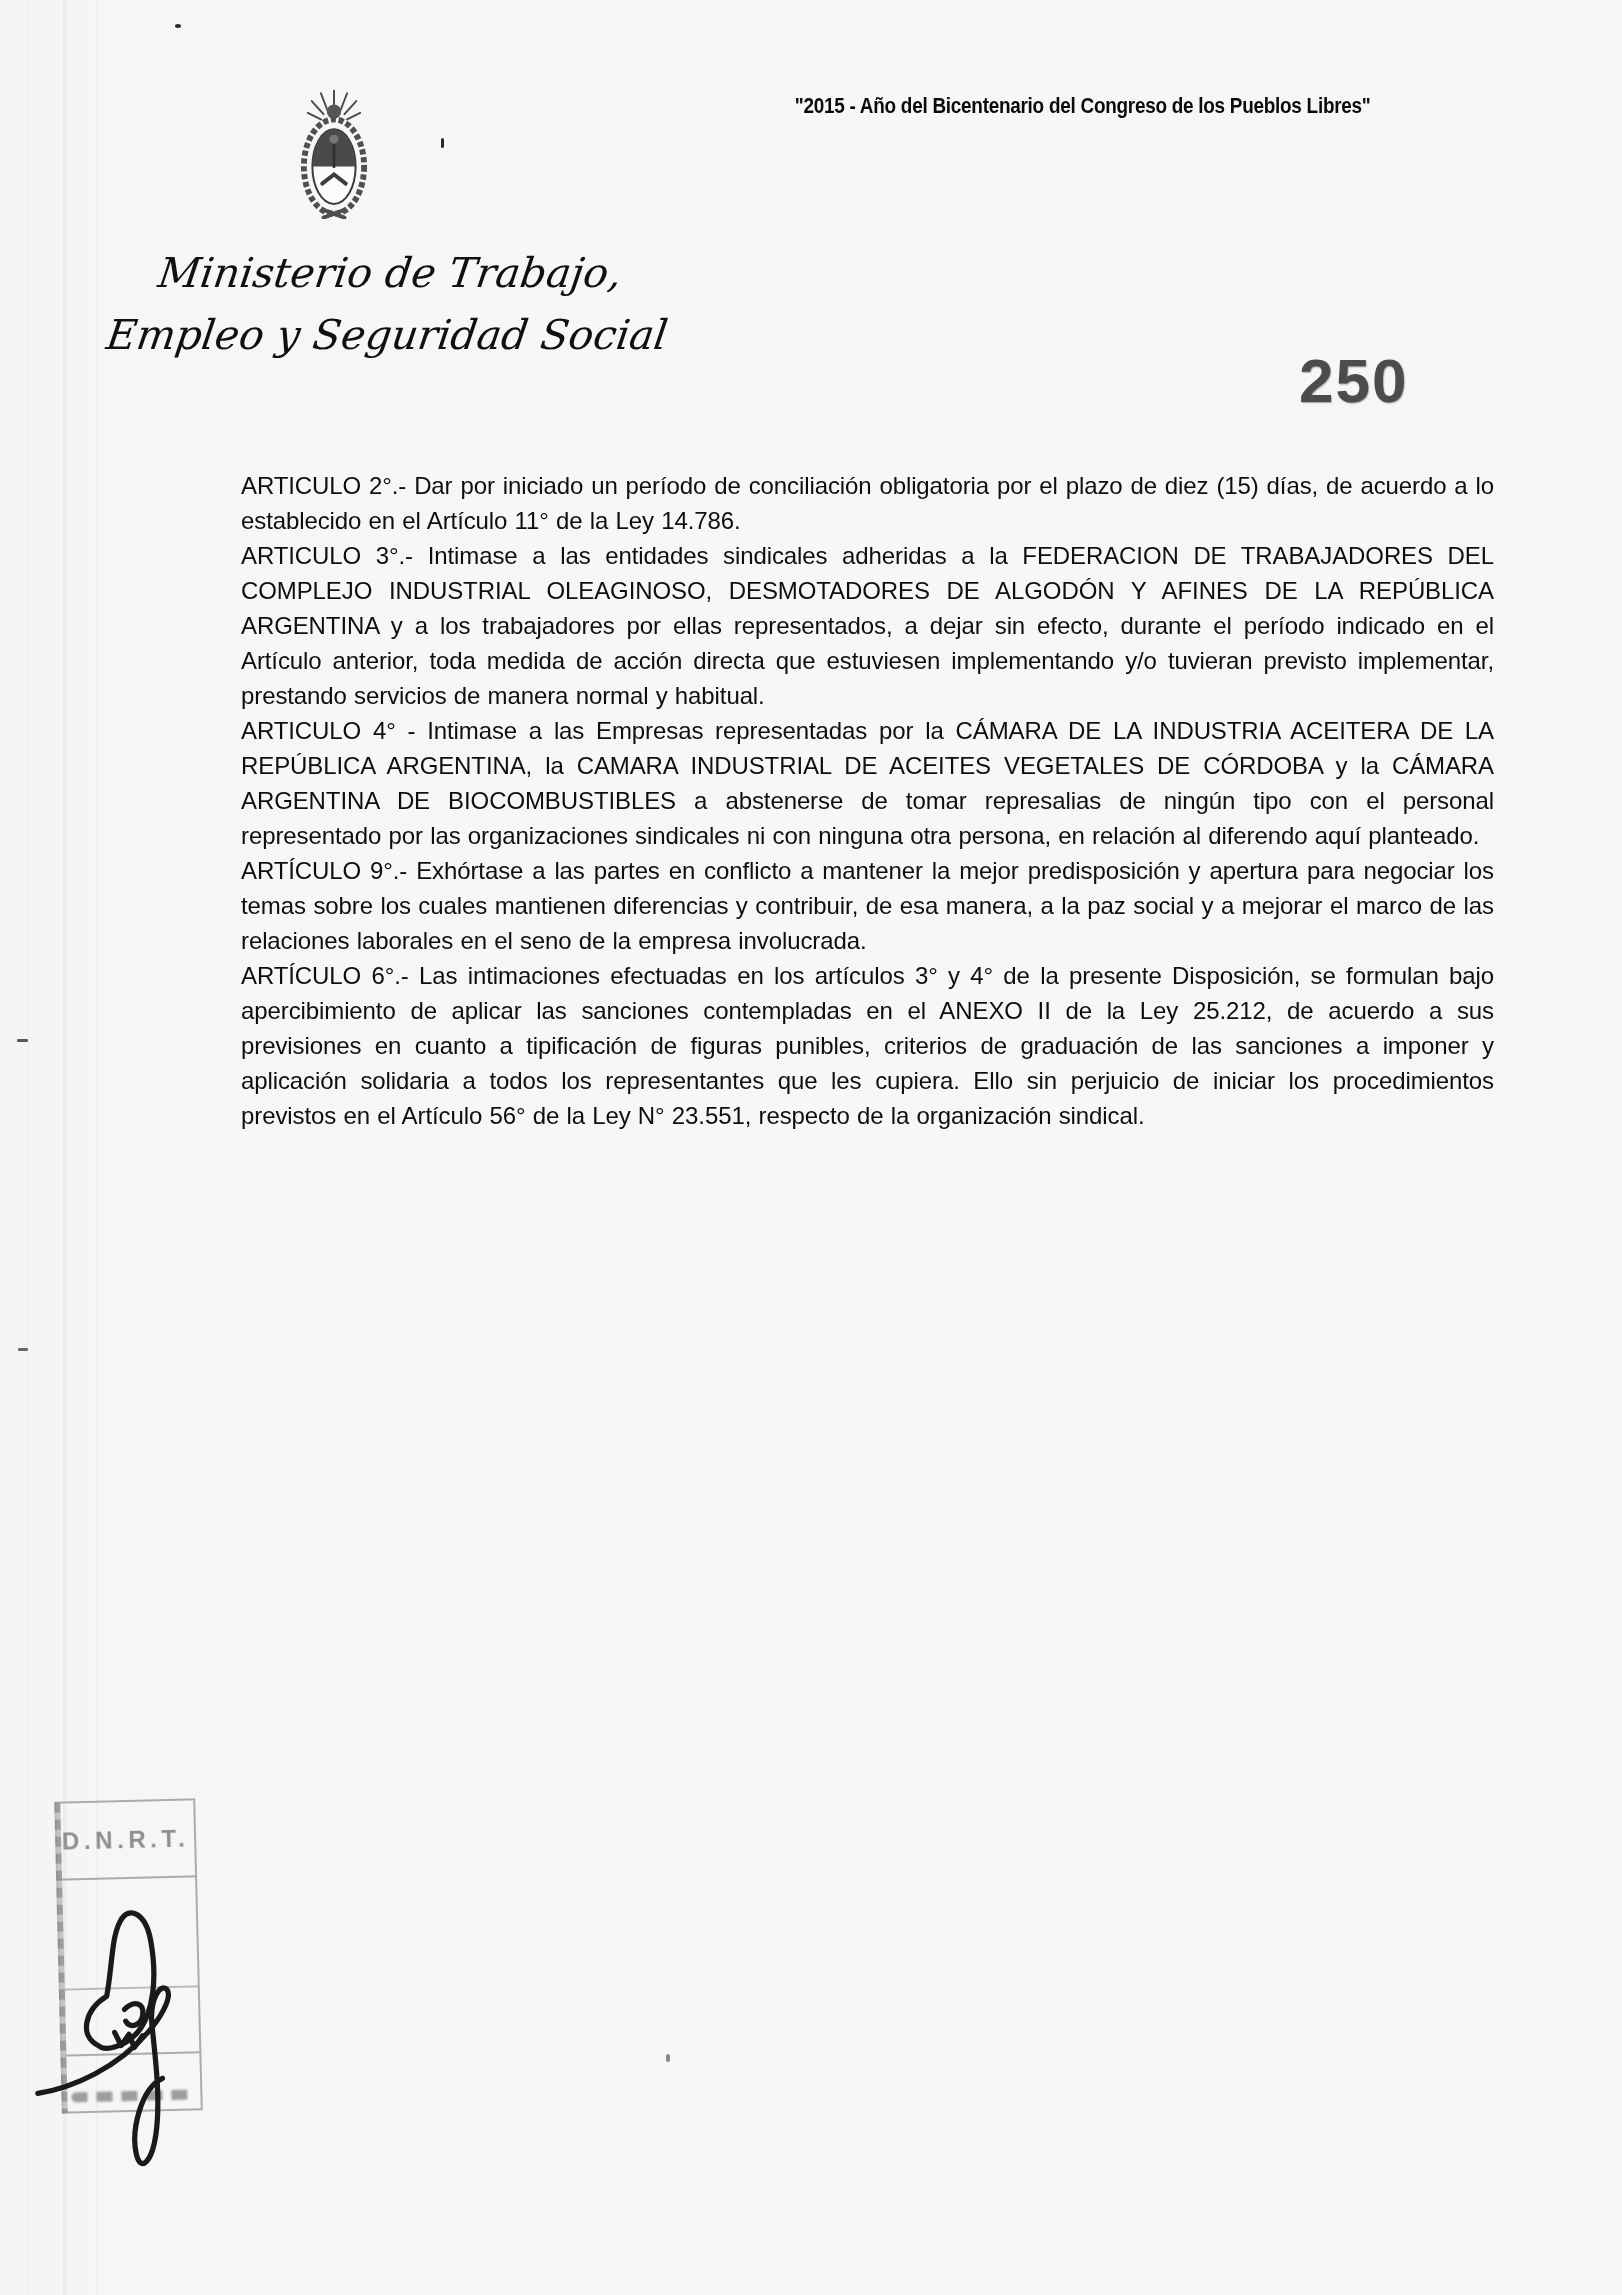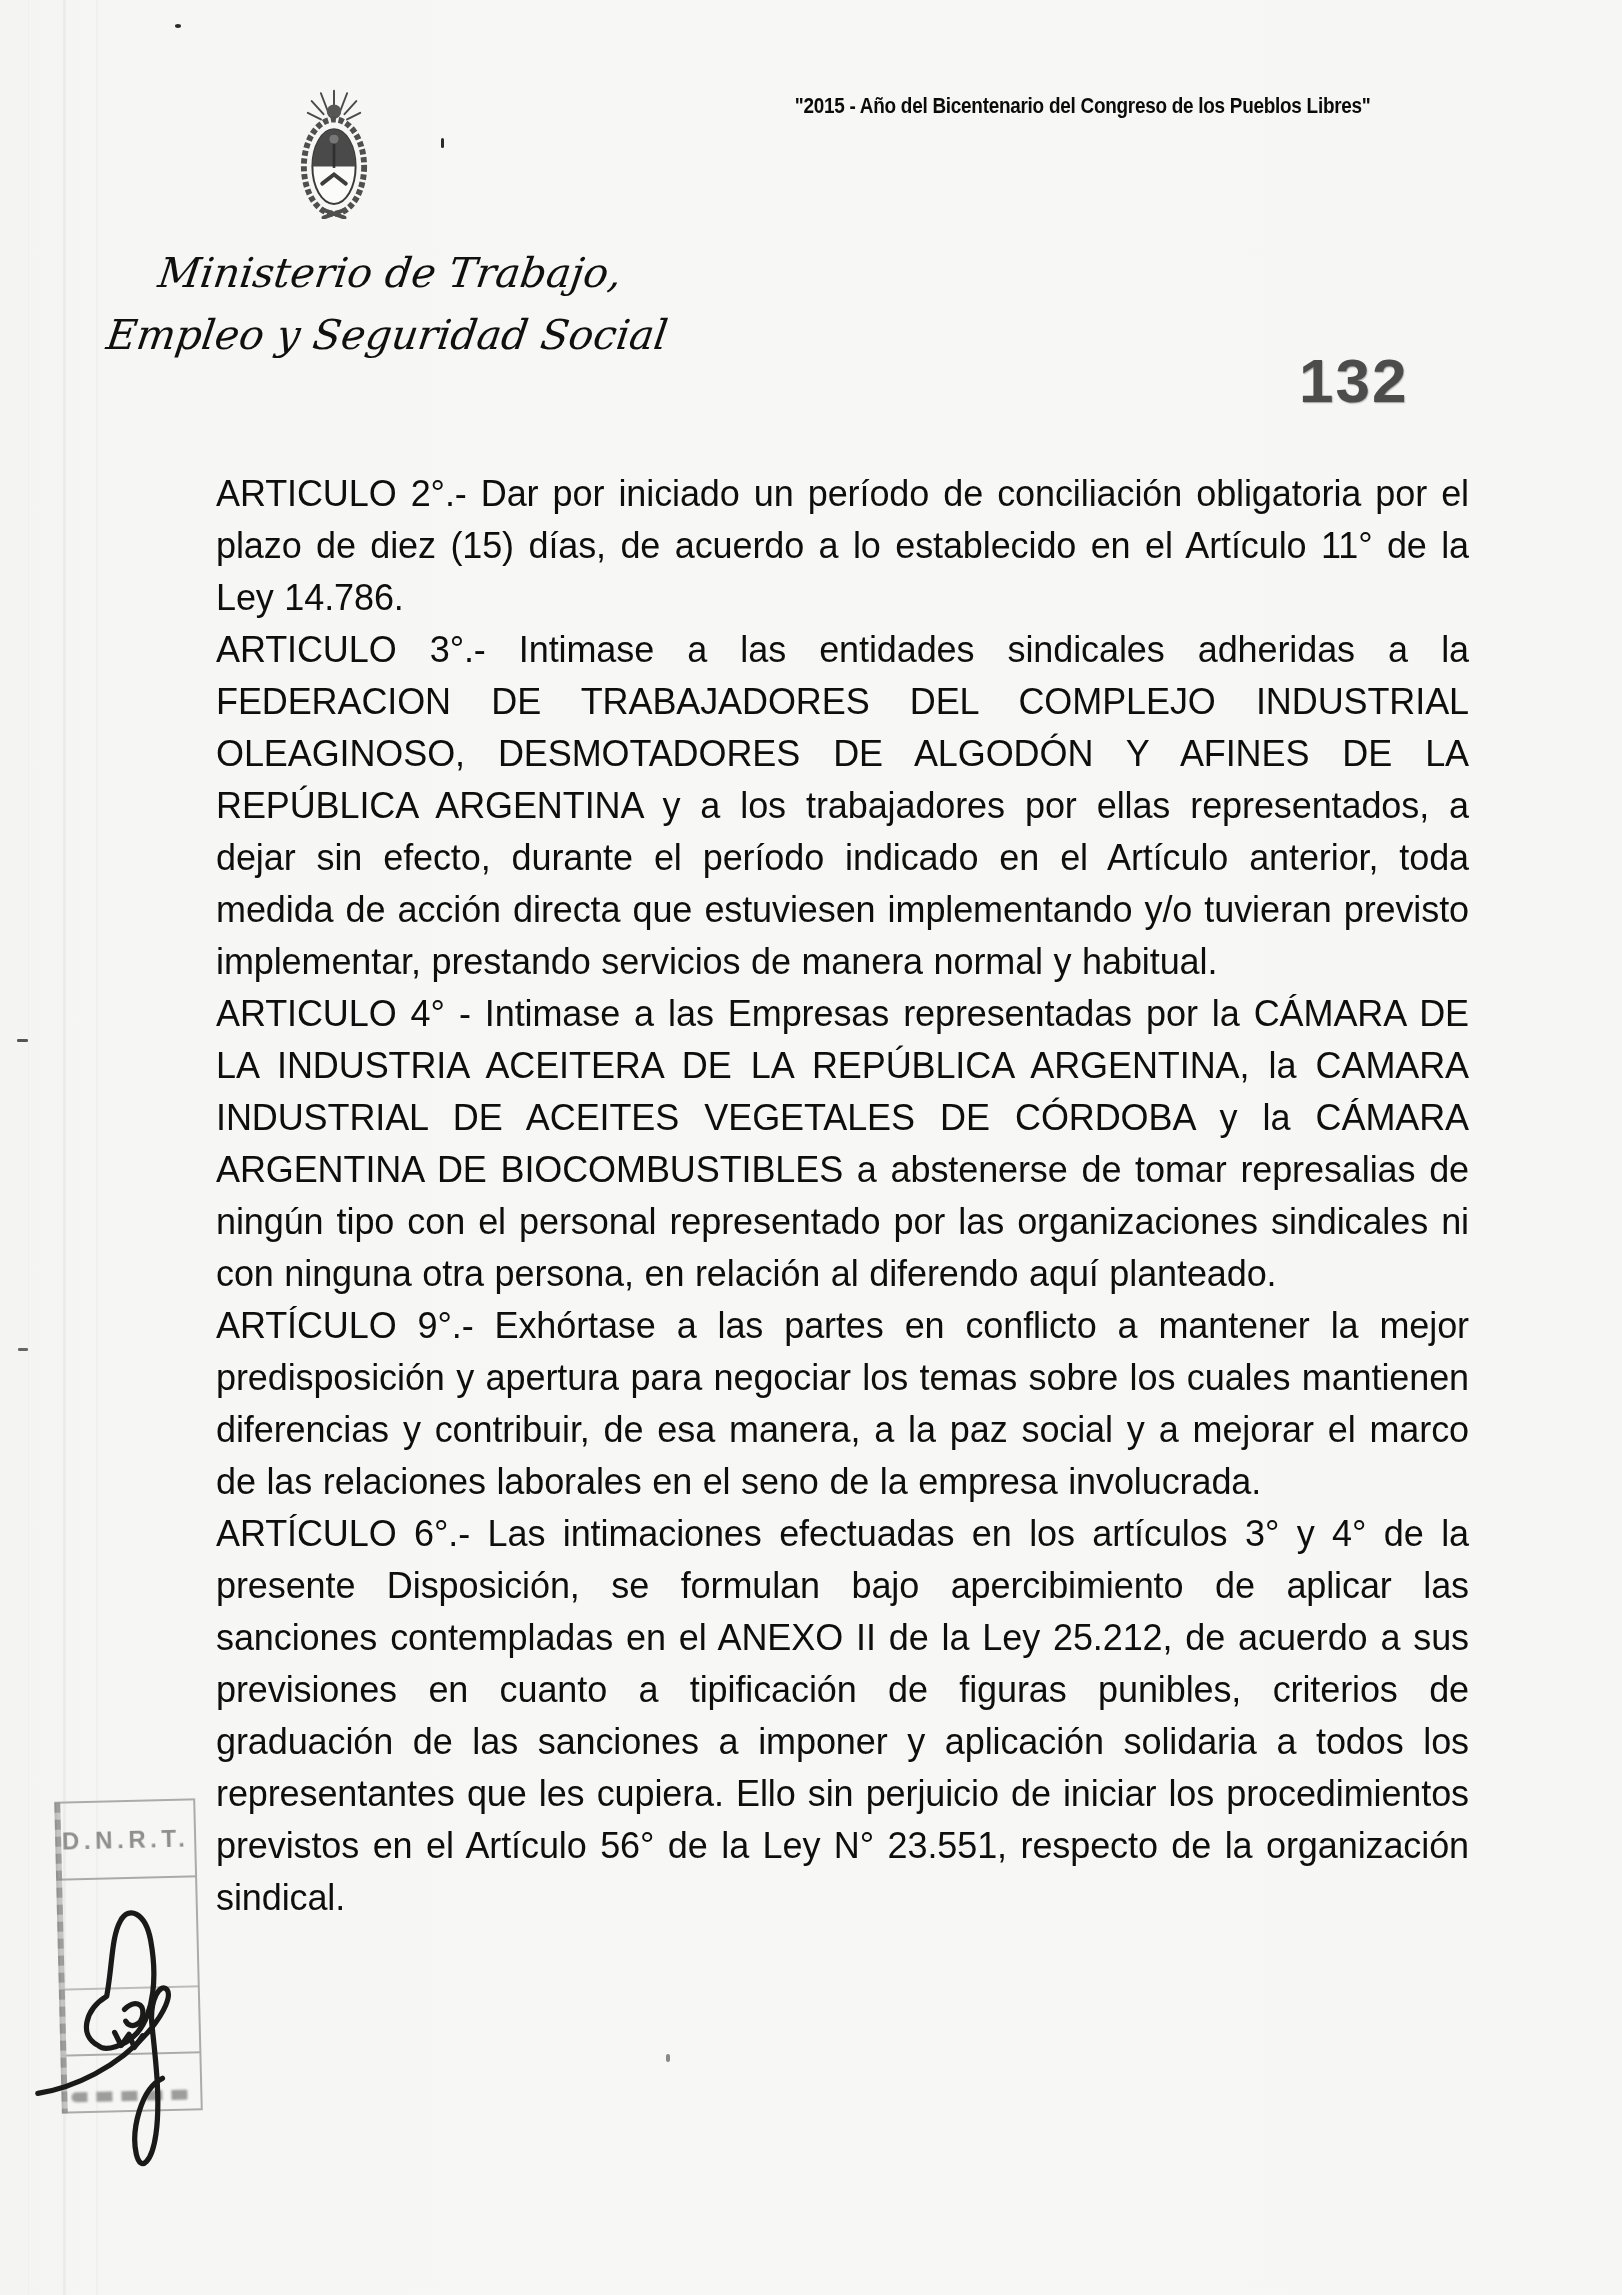--- a/index.html
+++ b/index.html
@@ -42,22 +42,22 @@
   
   .folio{
     position:absolute;left:1299px;top:345px;
     font-size:62px;font-weight:bold;color:#4c4c4c;
     letter-spacing:2px;filter:blur(0.7px);
     text-shadow:0.7px 0.7px 1.3px rgba(60,60,60,.45);
   }
 
   
   .doc-body{
-    position:absolute;left:216px;top:468px;width:1253px;
-    font-size:36px;line-height:52px;letter-spacing:-0.1px;word-spacing:0.7px;
+    position:absolute;left:241px;top:468px;width:1253px;
+    font-size:24px;line-height:35px;letter-spacing:-0.1px;word-spacing:0.7px;
     text-align:justify;text-align-last:left;color:#0e0e0e;
   }
   .doc-body p{margin:0;padding:0;}
 
   
   .stamp{
     position:absolute;left:58px;top:1800px;width:141px;height:312px;
     transform:rotate(-1.4deg);
     border:2px solid #ababab;
     box-sizing:border-box;
@@ -121,21 +121,21 @@
     </svg>
   </div>
 
   <div class="quote">"2015 - Año del Bicentenario del Congreso de los Pueblos Libres"</div>
 
   <div class="ministry">
     <div class="l1">Ministerio de Trabajo,</div>
     <div class="l2">Empleo y Seguridad Social</div>
   </div>
 
-  <div class="folio">132</div>
+  <div class="folio">250</div>
 
   <div class="doc-body">
     <p>ARTICULO 2°.- Dar por iniciado un período de conciliación obligatoria por el plazo de diez (15) días, de acuerdo a lo establecido en el Artículo 11° de la Ley 14.786.</p>
     <p>ARTICULO 3°.- Intimase a las entidades sindicales adheridas a la FEDERACION DE TRABAJADORES DEL COMPLEJO INDUSTRIAL OLEAGINOSO, DESMOTADORES DE ALGODÓN Y AFINES DE LA REPÚBLICA ARGENTINA y a los trabajadores por ellas representados, a dejar sin efecto, durante el período indicado en el Artículo anterior, toda medida de acción directa que estuviesen implementando y/o tuvieran previsto implementar, prestando servicios de manera normal y habitual.</p>
     <p>ARTICULO 4° - Intimase a las Empresas representadas por la CÁMARA DE LA INDUSTRIA ACEITERA DE LA REPÚBLICA ARGENTINA, la CAMARA INDUSTRIAL DE ACEITES VEGETALES DE CÓRDOBA y la CÁMARA ARGENTINA DE BIOCOMBUSTIBLES a abstenerse de tomar represalias de ningún tipo con el personal representado por las organizaciones sindicales ni con ninguna otra persona, en relación al diferendo aquí planteado.</p>
     <p>ARTÍCULO 9°.- Exhórtase a las partes en conflicto a mantener la mejor predisposición y apertura para negociar los temas sobre los cuales mantienen diferencias y contribuir, de esa manera, a la paz social y a mejorar el marco de las relaciones laborales en el seno de la empresa involucrada.</p>
     <p>ARTÍCULO 6°.- Las intimaciones efectuadas en los artículos 3° y 4° de la presente Disposición, se formulan bajo apercibimiento de aplicar las sanciones contempladas en el ANEXO II de la Ley 25.212, de acuerdo a sus previsiones en cuanto a tipificación de figuras punibles, criterios de graduación de las sanciones a imponer y aplicación solidaria a todos los representantes que les cupiera. Ello sin perjuicio de iniciar los procedimientos previstos en el Artículo 56° de la Ley N° 23.551, respecto de la organización sindical.</p>
   </div>
 
   <div class="stamp">

